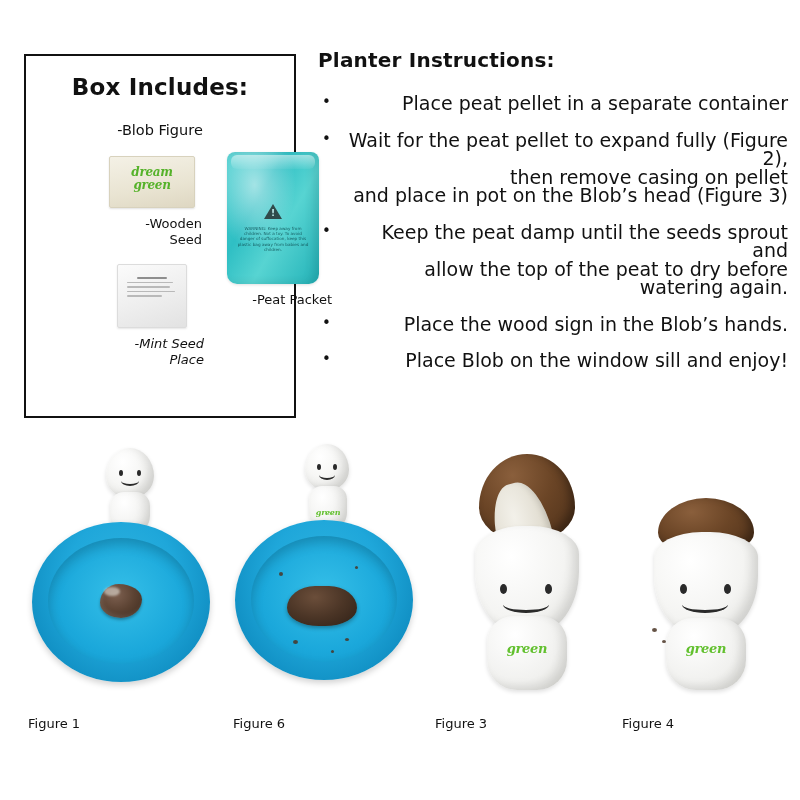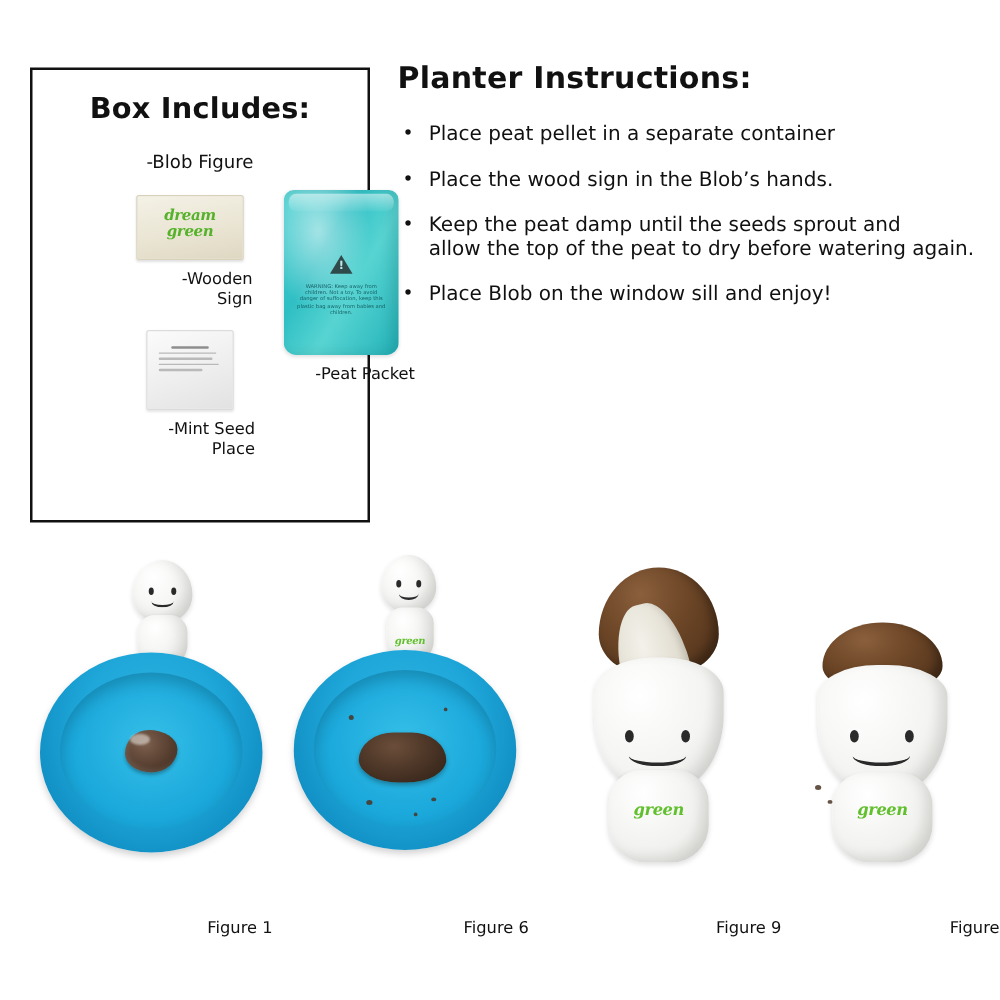--- a/index.html
+++ b/index.html
@@ -95,20 +95,21 @@
     margin-top: 8px;
   }
 
   
   .seed-wrap {
     position: absolute;
     left: 26px;
     top: 112px;
     width: 104px;
     text-align: center;
+    font-style: italic;
   }
   .seed-img {
     width: 68px;
     height: 62px;
     margin: 0 auto;
     background: linear-gradient(160deg, #fbfbfb 0%, #eeeeee 55%, #e2e2e2 100%);
     border: 1px solid #dcdcdc;
     border-radius: 2px;
     box-shadow: 0 1px 2px rgba(0,0,0,0.10);
     position: relative;
@@ -192,36 +193,37 @@
   }
 
   
   .instructions {
     position: absolute;
     left: 318px;
     top: 48px;
     width: 470px;
   }
   .instr-title {
-    font-size: 24px;
+    font-size: 20px;
     font-weight: bold;
     letter-spacing: 0.2px;
     margin: 0 0 22px 0;
   }
   ul.instr-list {
     list-style: none;
     margin: 0;
     padding: 0;
   }
   ul.instr-list li {
     position: relative;
     padding-left: 25px;
     margin-bottom: 18px;
-    font-size: 16px;
+    font-size: 19px;
     line-height: 18.5px;
+    text-align: right;
   }
   ul.instr-list li:before {
     content: "\2022";
     position: absolute;
     left: 4px;
     top: -1px;
     font-size: 15px;
   }
   .line { display: block; }
 
@@ -239,24 +241,24 @@
     width: 190px;
     height: 310px;
   }
   .fig1 { left: 28px; }
   .fig2 { left: 233px; }
   .fig3 { left: 435px; }
   .fig4 { left: 622px; }
 
   .fig-caption {
     position: absolute;
-    bottom: 0;
+    bottom: 19px;
     left: 0;
     width: 100%;
-    text-align: right;
+    text-align: left;
     font-size: 13px;
   }
 
   
   .blob-head {
     position: absolute;
     border-radius: 50% 50% 46% 46% / 56% 56% 44% 44%;
     background:
       radial-gradient(ellipse at 35% 28%, #ffffff 0%, #f4f4f2 55%, #dcdcd8 100%);
     box-shadow: inset -6px -4px 10px rgba(0,0,0,0.10), 0 2px 4px rgba(0,0,0,0.12);
@@ -373,21 +375,21 @@
 
       <div class="sign-wrap">
         <div class="sign-img">
           <div class="sign-text">
             <span>dream</span><br>
             <span>green</span>
           </div>
         </div>
         <div class="item-label">
           <span>-Wooden</span><br>
-          <span>Sign</span>
+          <span>Seed</span>
         </div>
       </div>
 
       <div class="seed-wrap">
         <div class="seed-img">
           <div class="seed-lines">
             <i></i>
               <i></i>
               <i></i>
               <i></i>
@@ -412,25 +414,30 @@
     </div>
   </div>
 
   <div class="instructions">
     <div class="instr-title">Planter Instructions:</div>
     <ul class="instr-list">
       <li>
         <span class="line">Place peat pellet in a separate container</span>
       </li>
       <li>
-        <span class="line">Place the wood sign in the Blob’s hands.</span>
+        <span class="line">Wait for the peat pellet to expand fully (Figure 2),</span>
+        <span class="line">then remove casing on pellet</span>
+        <span class="line">and place in pot on the Blob’s head (Figure 3)</span>
       </li>
       <li>
         <span class="line">Keep the peat damp until the seeds sprout and</span>
         <span class="line">allow the top of the peat to dry before watering again.</span>
+      </li>
+      <li>
+        <span class="line">Place the wood sign in the Blob’s hands.</span>
       </li>
       <li>
         <span class="line">Place Blob on the window sill and enjoy!</span>
       </li>
     </ul>
   </div>
 </div>
 
 <div class="figures">
 
@@ -477,21 +484,21 @@
     <div class="blob-head" style="left:40px; top:86px; width:104px; height:108px; border-radius:46% 46% 44% 44% / 26% 26% 58% 58%;">
       <div class="face-eye" style="left:25px; top:58px; width:7px; height:10px;"></div>
       <div class="face-eye" style="left:70px; top:58px; width:7px; height:10px;"></div>
       <div class="face-smile" style="left:28px; top:70px; width:46px; height:14px; border-bottom-width:3px;"></div>
     </div>
     <div class="blob-body" style="left:52px; top:176px; width:80px; height:74px; border-radius:26px 26px 30px 30px;">
       <div class="green-logo" style="left:18px; top:26px; width:44px; font-size:13px; line-height:13px;">
         <span>green</span>
       </div>
     </div>
-    <div class="fig-caption">Figure 9</div>
+    <div class="fig-caption">Figure 3</div>
   </div>
 
   <div class="figure fig4">
     <div class="peat-mound" style="left:36px; top:58px; width:96px; height:56px;"></div>
     <div class="blob-head" style="left:32px; top:92px; width:104px; height:104px; border-radius:46% 46% 44% 44% / 24% 24% 58% 58%;">
       <div class="face-eye" style="left:26px; top:52px; width:7px; height:10px;"></div>
       <div class="face-eye" style="left:70px; top:52px; width:7px; height:10px;"></div>
       <div class="face-smile" style="left:28px; top:64px; width:46px; height:14px; border-bottom-width:3px;"></div>
     </div>
     <div class="blob-body" style="left:44px; top:178px; width:80px; height:72px; border-radius:26px 26px 30px 30px;">

